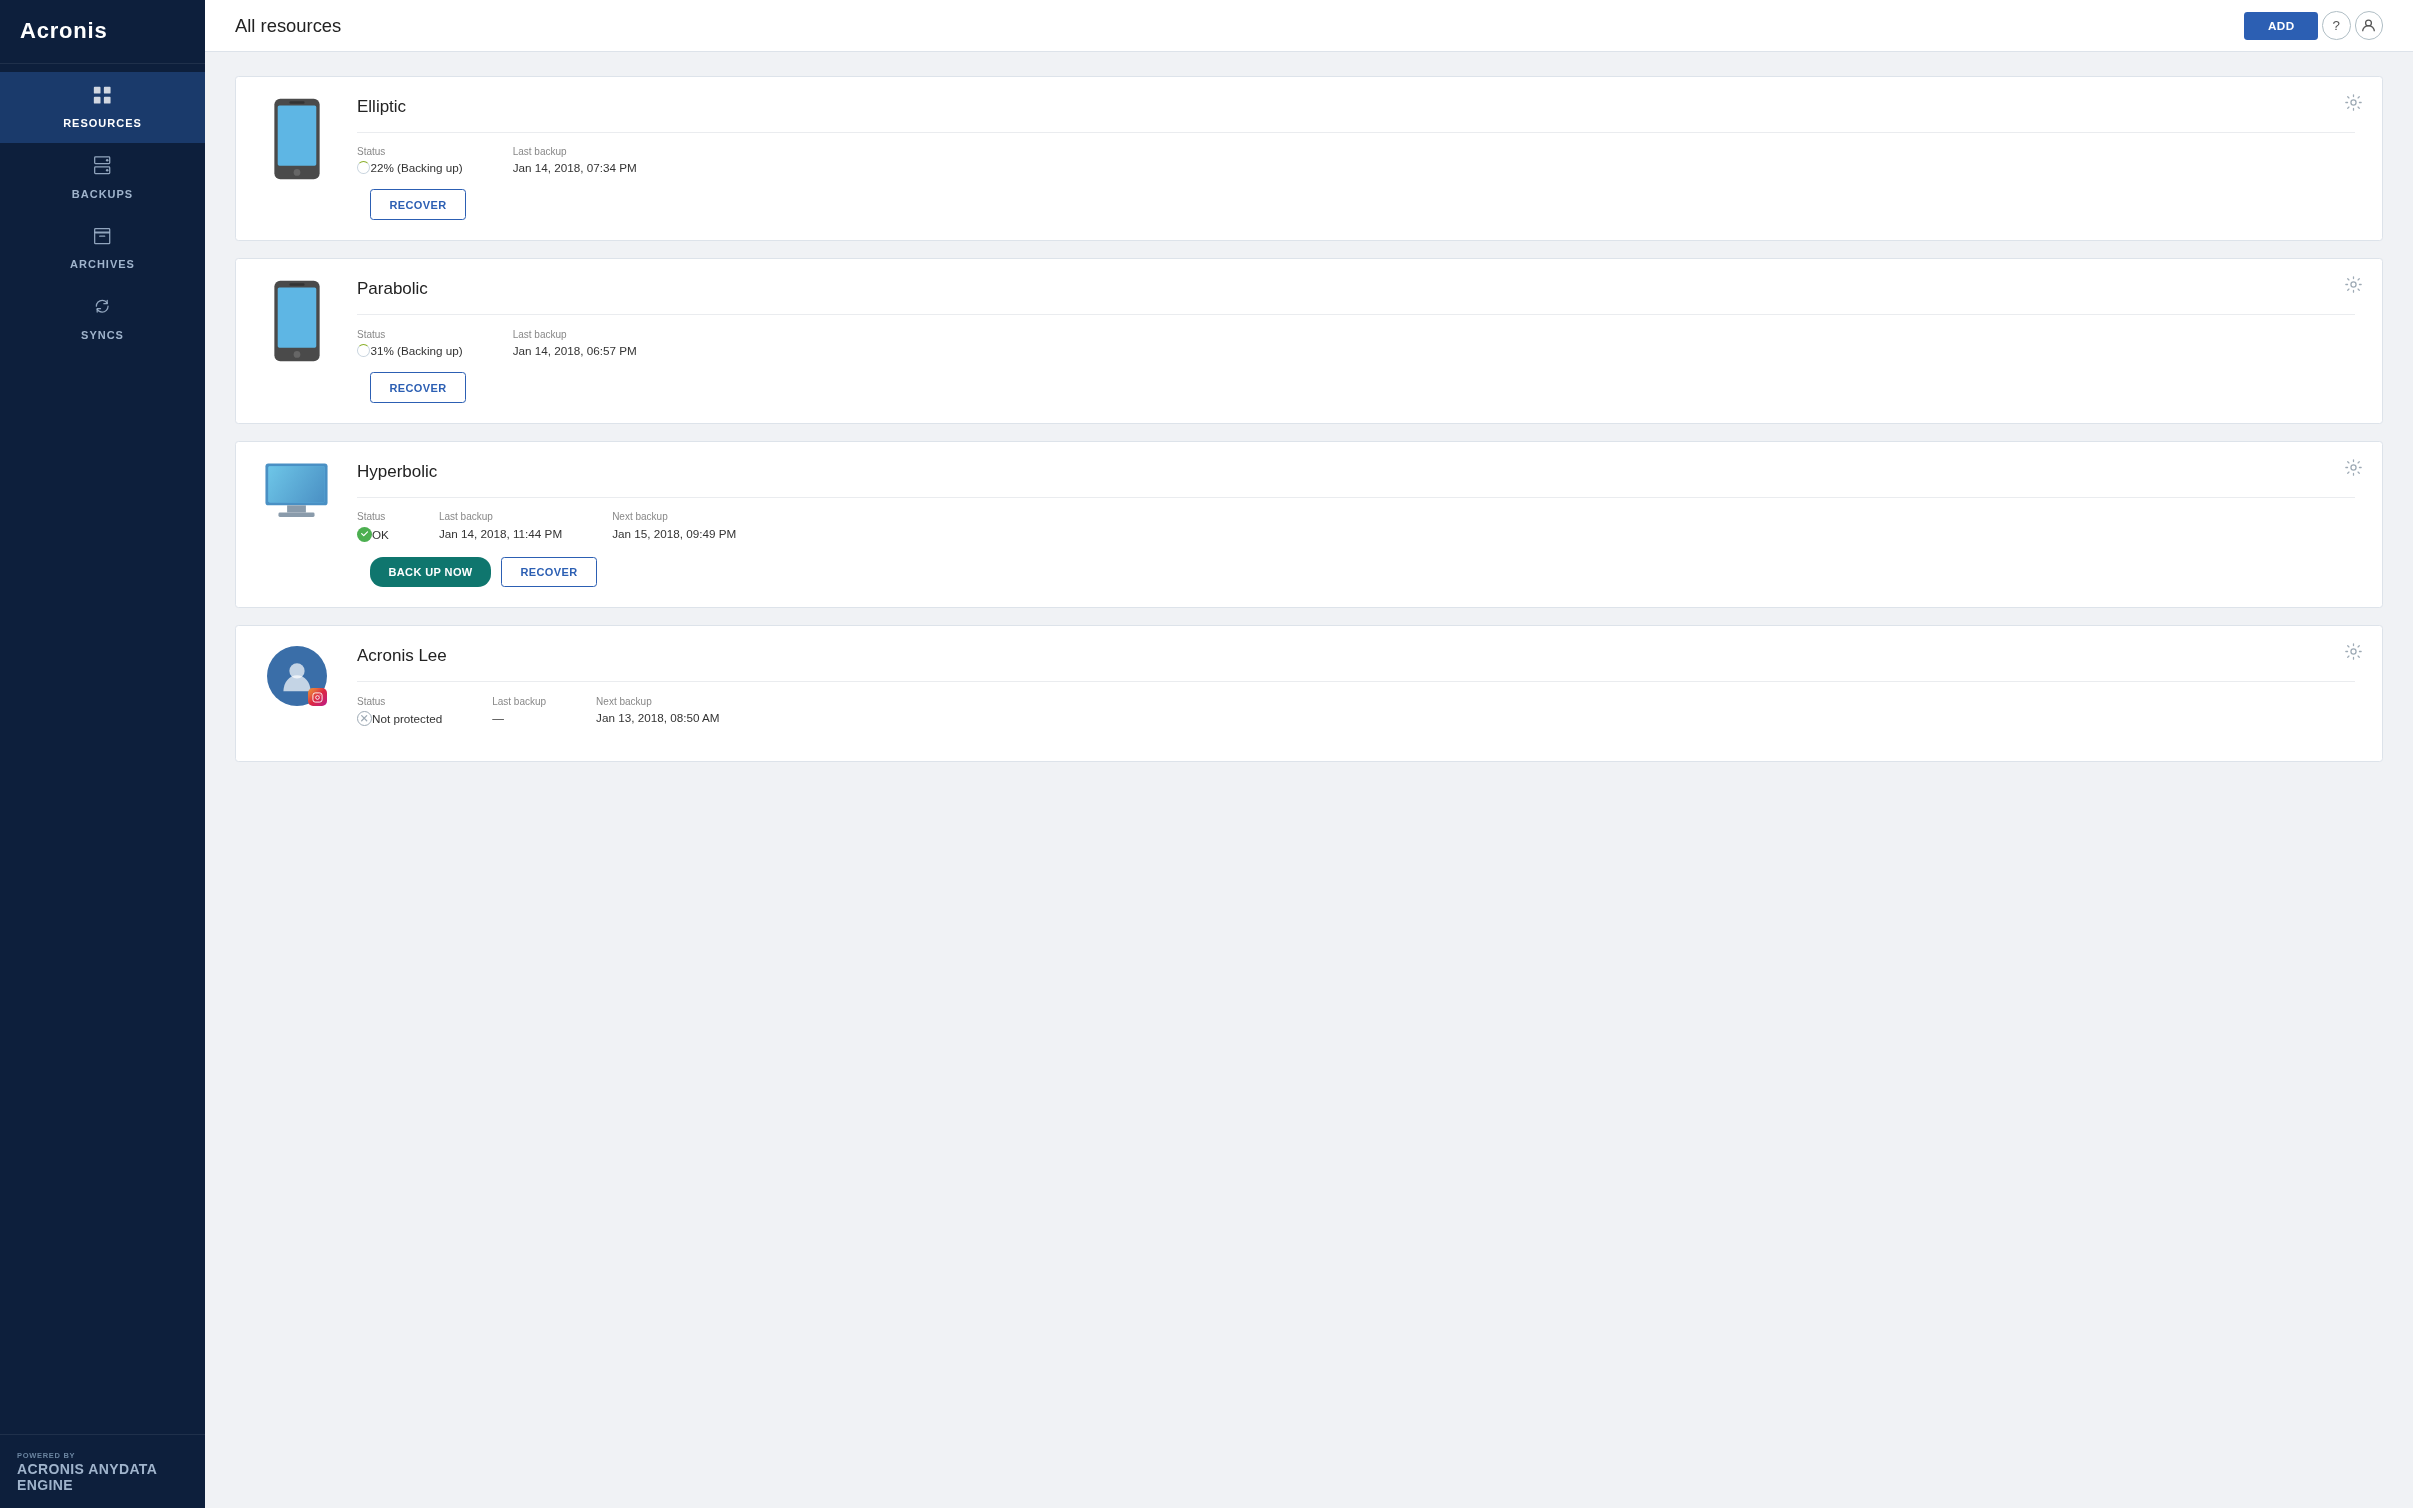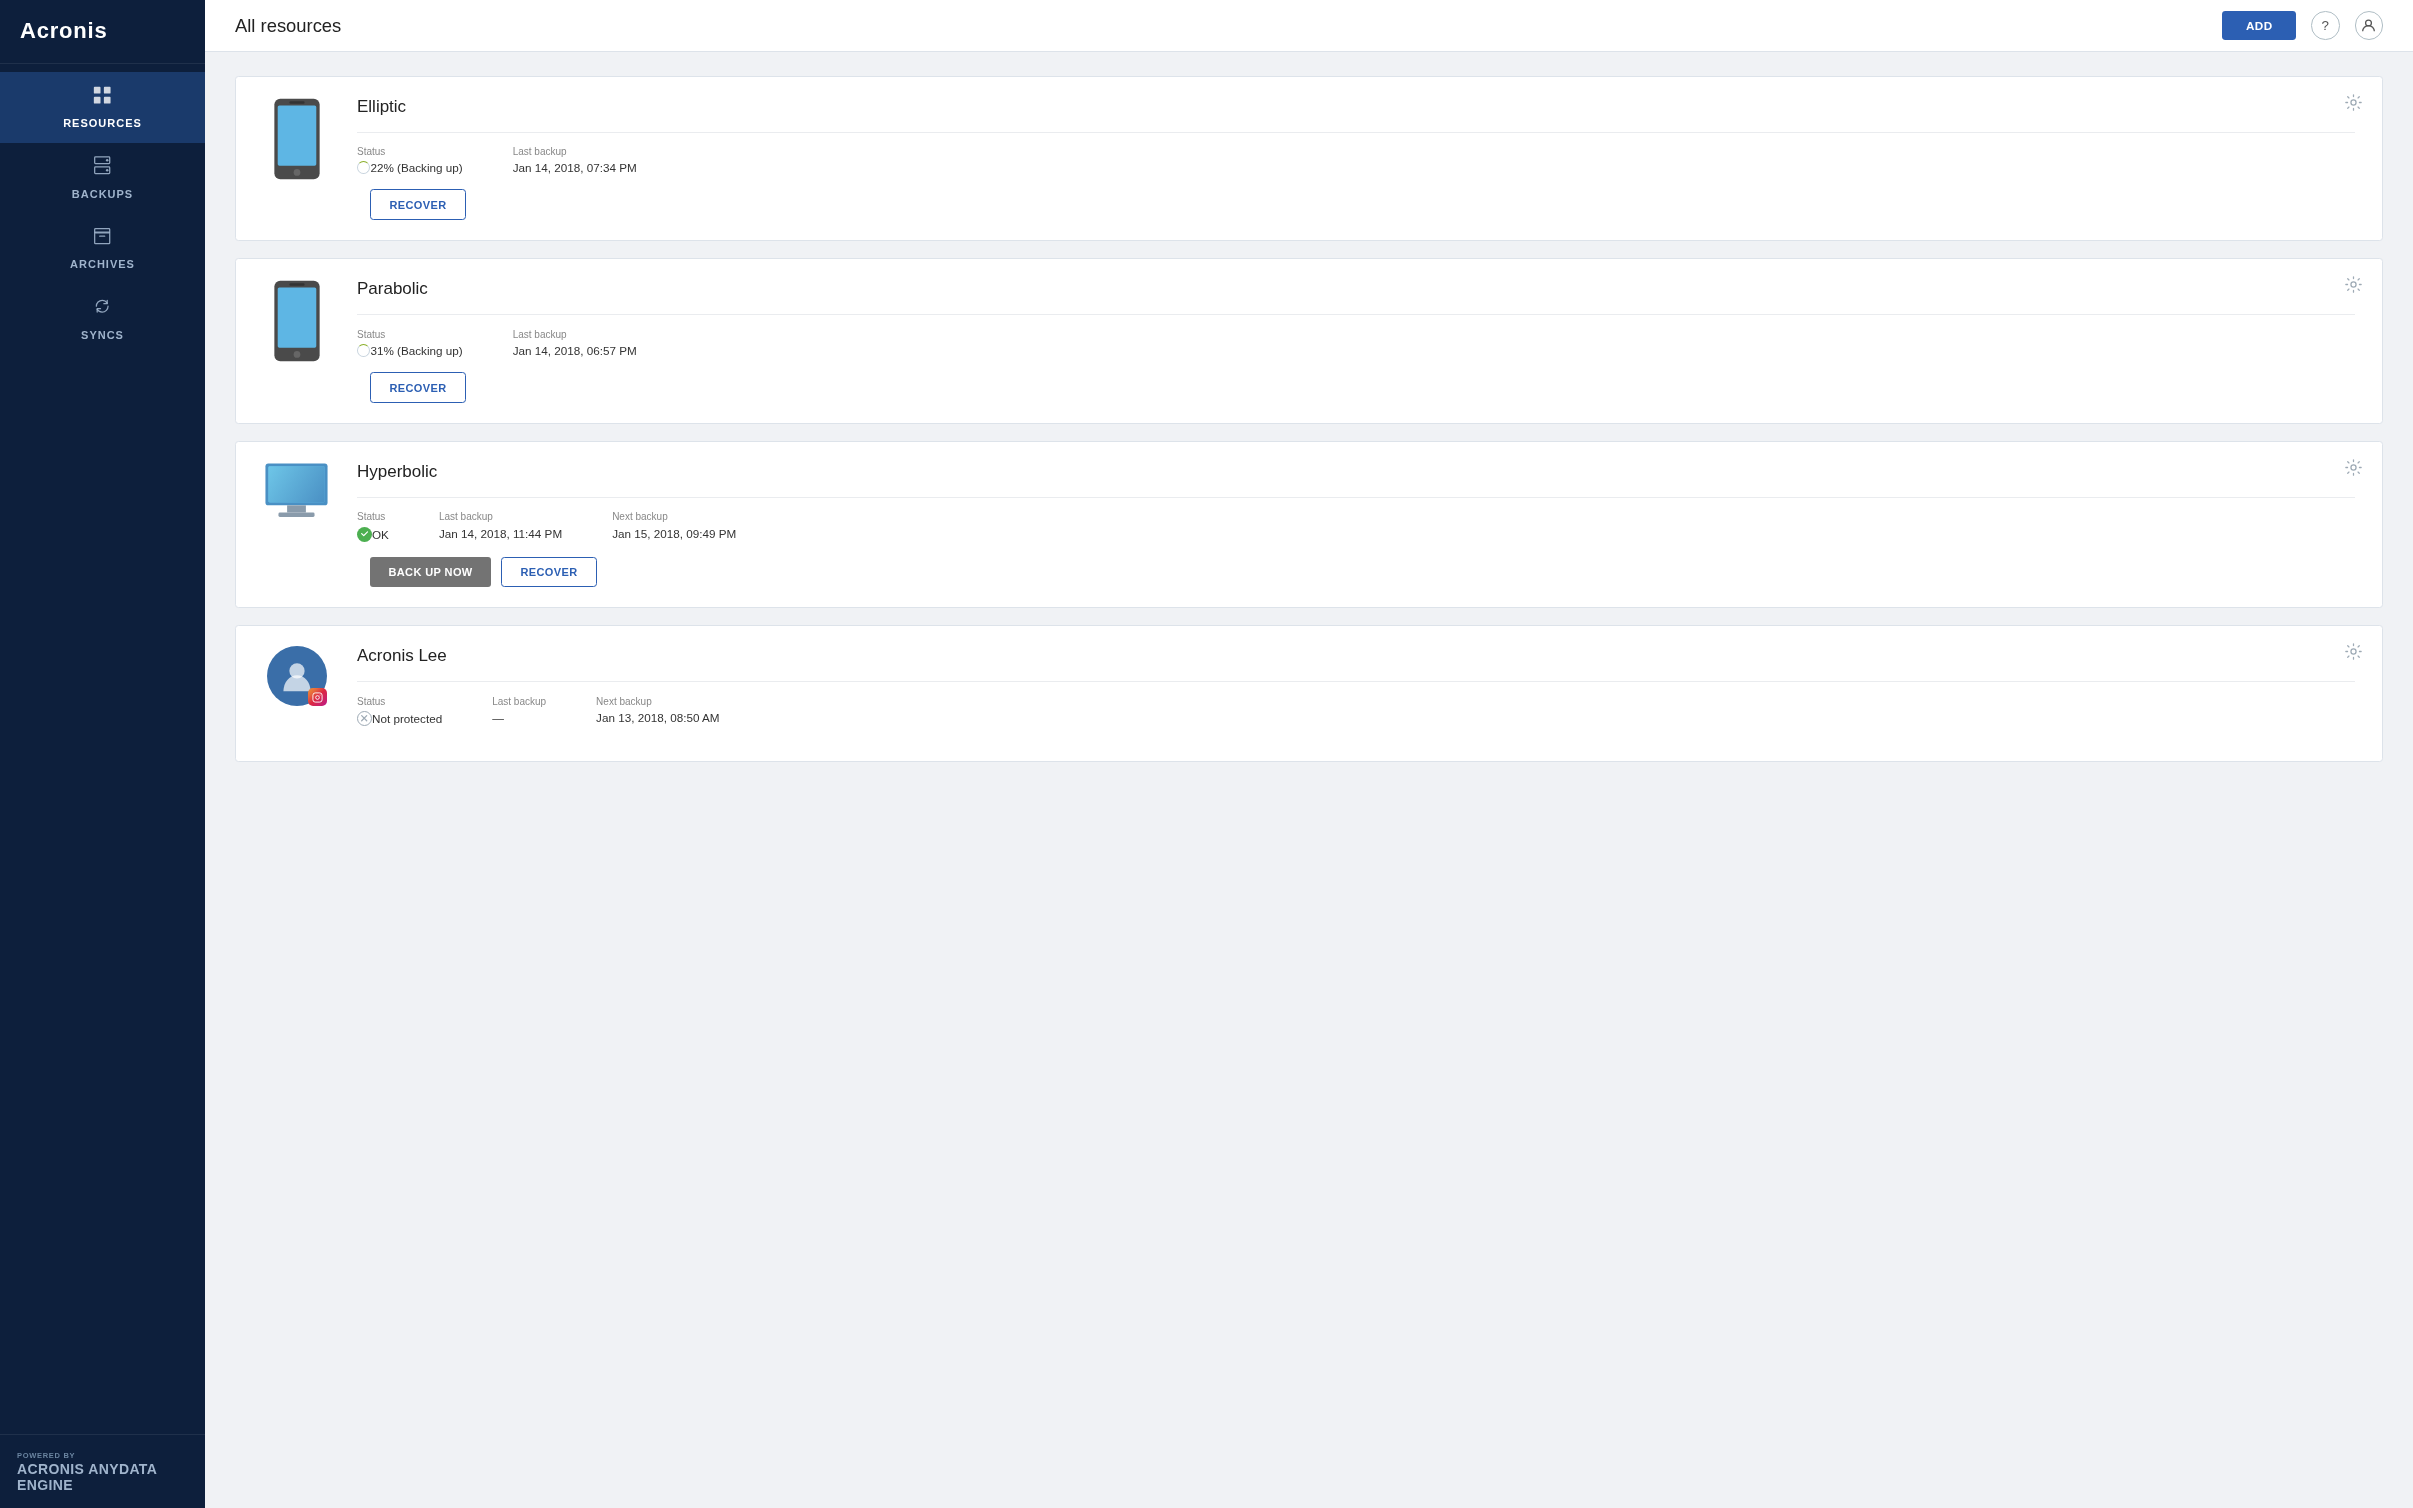--- a/index.html
+++ b/index.html
@@ -80,21 +80,22 @@
       height: 52px;
       min-height: 52px;
     }
     .topbar-title {
       font-size: 18.4px;
       font-weight: 400;
       color: #222;
     }
     .topbar-actions {
       display: flex;
-      gap: 15px;
+      align-items: center;
+      gap: 4px;
     }
     .btn-add {
       background: #2c5fb3;
       color: #fff;
       border: none;
       padding: 7.5px 23.5px;
       font-size: 11.7px;
       font-weight: 600;
       border-radius: 3.4px;
       cursor: pointer;
@@ -193,27 +194,27 @@
       display: flex;
       align-items: center;
       justify-content: center;
     }
     .resource-actions {
       display: flex;
       gap: 10px;
       padding-left: 13px;
     }
     .btn-primary {
-      background: #737373;
+      background: #0f766e;
       color: #fff;
       border: none;
       padding: 8.4px 18.4px;
       font-size: 11px;
       font-weight: 600;
-      border-radius: 3px;
+      border-radius: 13px;
       cursor: pointer;
       letter-spacing: 0.4px;
     }
     .btn-outline {
       background: #fff;
       color: #2c5fb3;
       border: 1.7px solid #2c5fb3;
       padding: 8.4px 18.4px;
       font-size: 11px;
       font-weight: 600;

